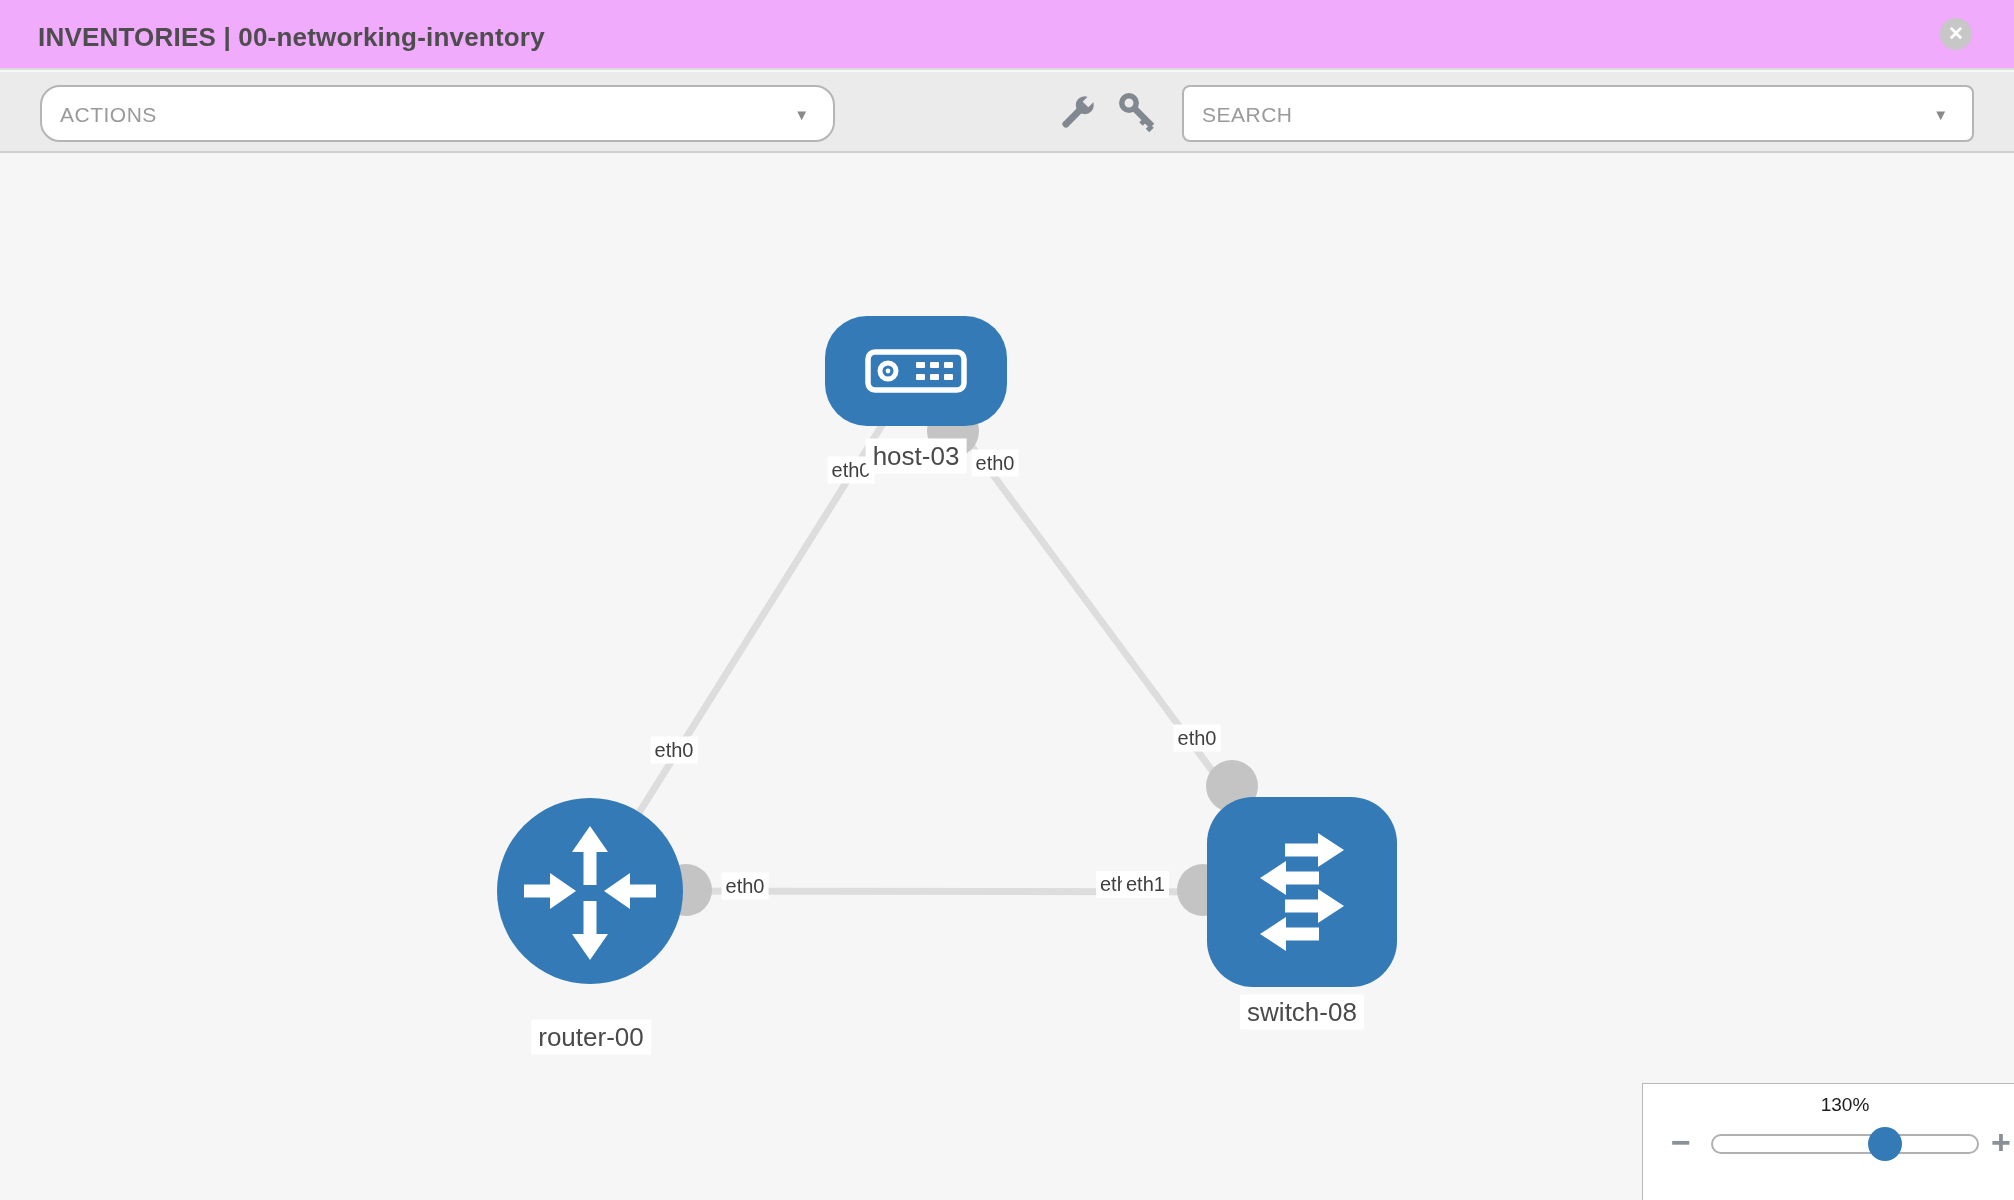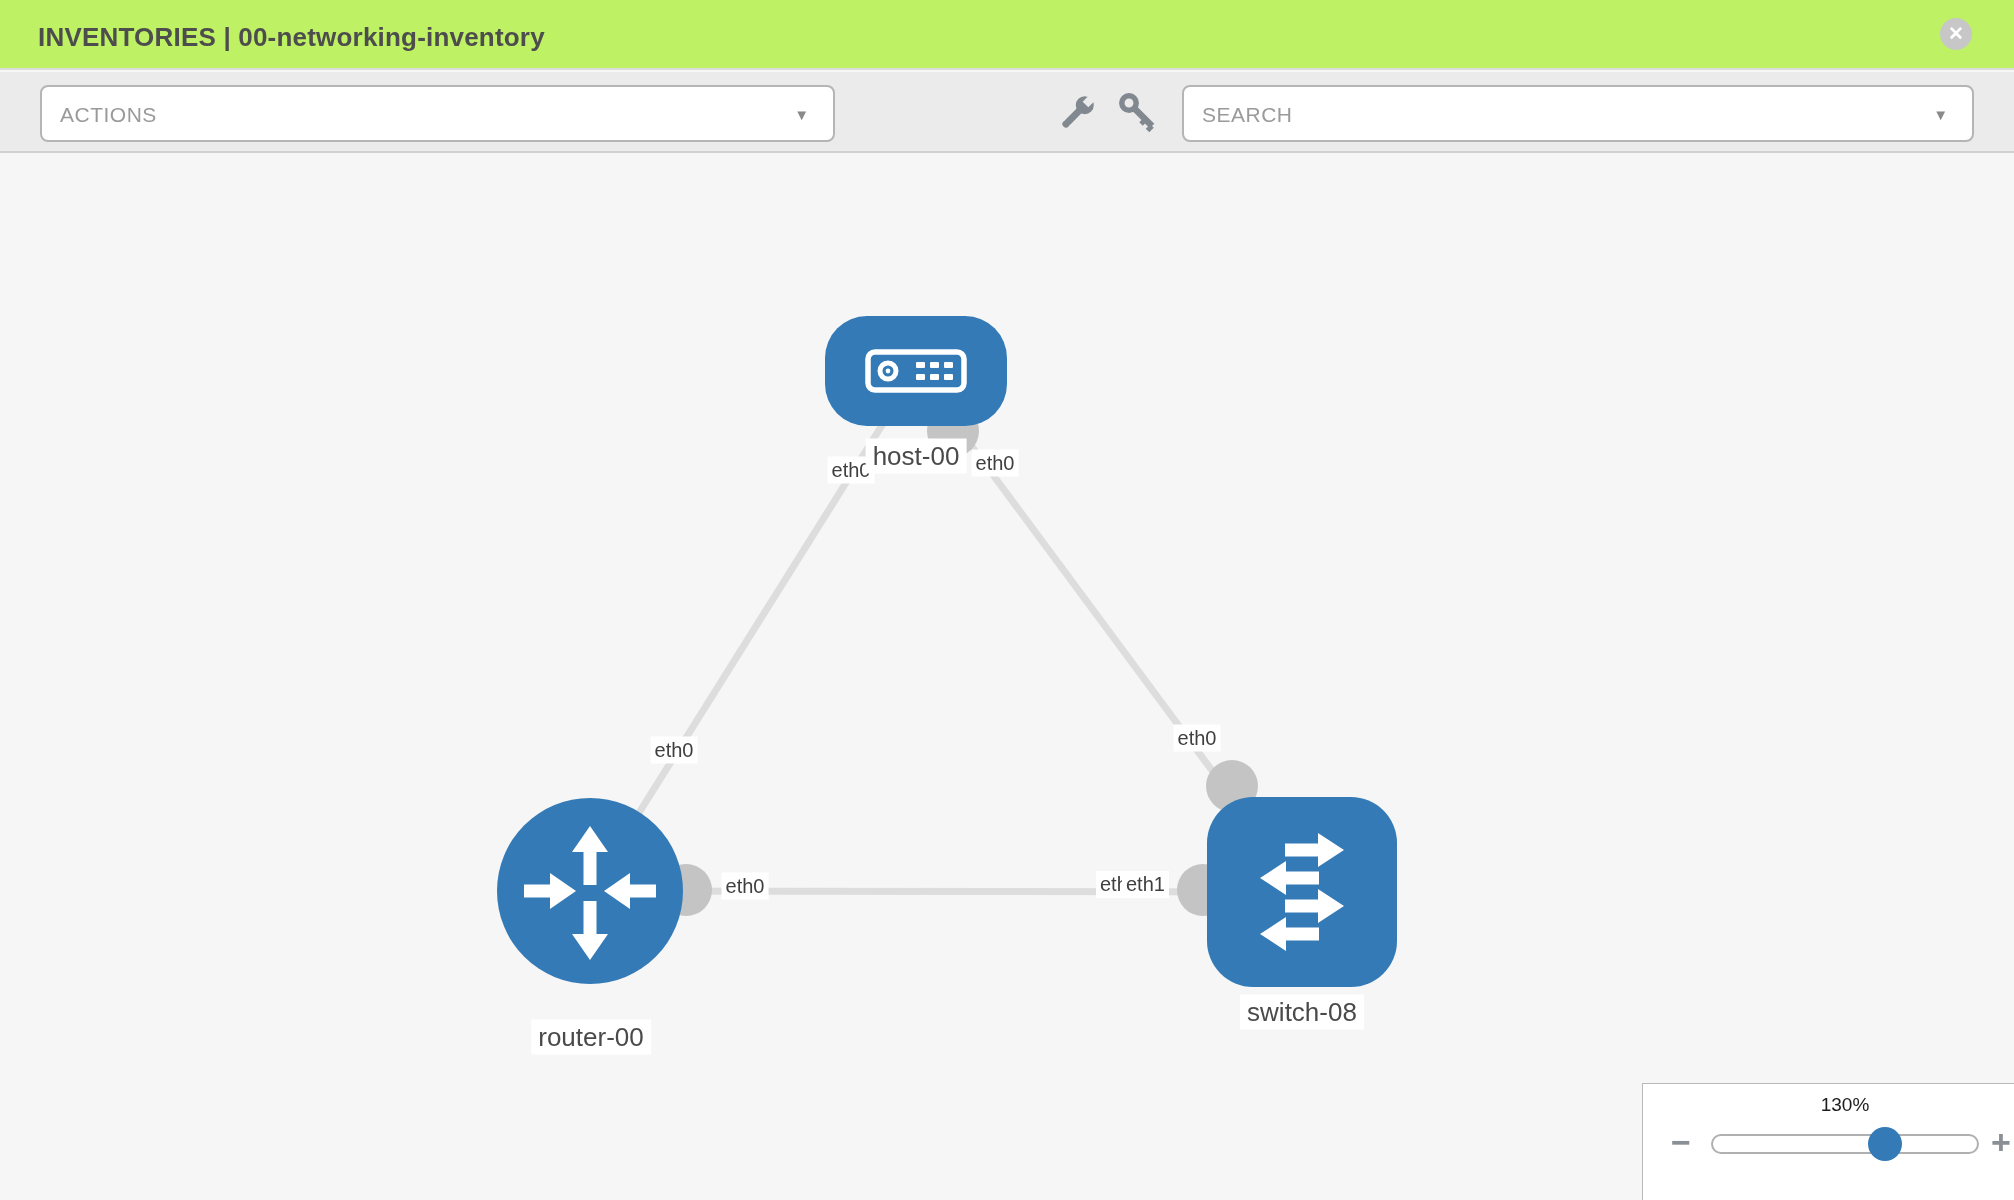--- a/index.html
+++ b/index.html
@@ -6,21 +6,21 @@
   html,body { width:2014px; height:1200px; }
   body {
     font-family:"Liberation Sans", sans-serif;
     background:#f6f6f6;
     position:relative;
     overflow:hidden;
   }
   
   .app-header {
     position:absolute; left:0; top:0; width:2014px; height:70px;
-    background:#bef264; border-bottom:2px solid #dcdcdc;
+    background:#f0abfc; border-bottom:2px solid #dcdcdc;
   }
   .app-title {
     position:absolute; left:38px; top:0; height:70px; line-height:74px;
     font-size:26px; font-weight:bold; color:#4d4d4d; letter-spacing:0.2px;
   }
   .close-btn {
     position:absolute; right:42px; top:18px; width:32px; height:32px;
     border-radius:50%; background:#c7c7c7; color:#ffffff;
     font-size:19px; font-weight:bold; text-align:center; line-height:32px;
     cursor:pointer; user-select:none;
@@ -35,21 +35,21 @@
     border:2px solid #b5b5b5; border-radius:8px;
   }
   .select-box .select-value {
     position:absolute; left:18px; top:0; height:53px; line-height:55px;
     font-size:21px; color:#9a9a9a; letter-spacing:0.5px;
   }
   .select-box .caret {
     position:absolute; right:24px; top:0; height:53px; line-height:55px;
     font-size:15px; color:#8a8a8a;
   }
-  .actions-box { left:40px;  width:795px; }
+  .actions-box { left:40px;  width:795px;border-radius:20px; }
   .search-box  { left:1182px; width:792px; }
   .tool-icon { position:absolute; top:18px; width:46px; height:46px; cursor:pointer; }
   .tool-icon.wrench { left:1054px; }
   .tool-icon.key    { left:1114px; }
   
   .canvas {
     position:absolute; left:0; top:153px; width:2014px; height:1047px;
     background:#f6f6f6;
   }
   .graph-svg { position:absolute; left:0; top:0; }
@@ -188,21 +188,21 @@
 
   <div class="chip eth-chip" style="left:851px; top:317px;">eth0</div>
   <div class="chip eth-chip" style="left:995px; top:310px;">eth0</div>
   <div class="chip eth-chip" style="left:674px; top:597px;">eth0</div>
   <div class="chip eth-chip" style="left:1197px; top:585px;">eth0</div>
   <div class="chip eth-chip" style="left:745px; top:733px;">eth0</div>
 
   <div class="chip eth-chip abs" style="left:1096px; top:718px; transform:none;">eth0</div>
   <div class="chip eth-chip abs" style="left:1122px; top:718px; transform:none;">eth1</div>
 
-  <div class="chip node-chip" style="left:916px;  top:303px;">host-00</div>
+  <div class="chip node-chip" style="left:916px;  top:303px;">host-03</div>
   <div class="chip node-chip" style="left:591px;  top:861px;margin-top:23px;">router-00</div>
   <div class="chip node-chip" style="left:1302px; top:859px;">switch-08</div>
 
   <div class="zoom-panel">
     <div class="zoom-level">130%</div>
     <div class="zoom-minus">−</div>
     <div class="zoom-track">
       <div class="zoom-thumb"></div>
     </div>
     <div class="zoom-plus">+</div>

